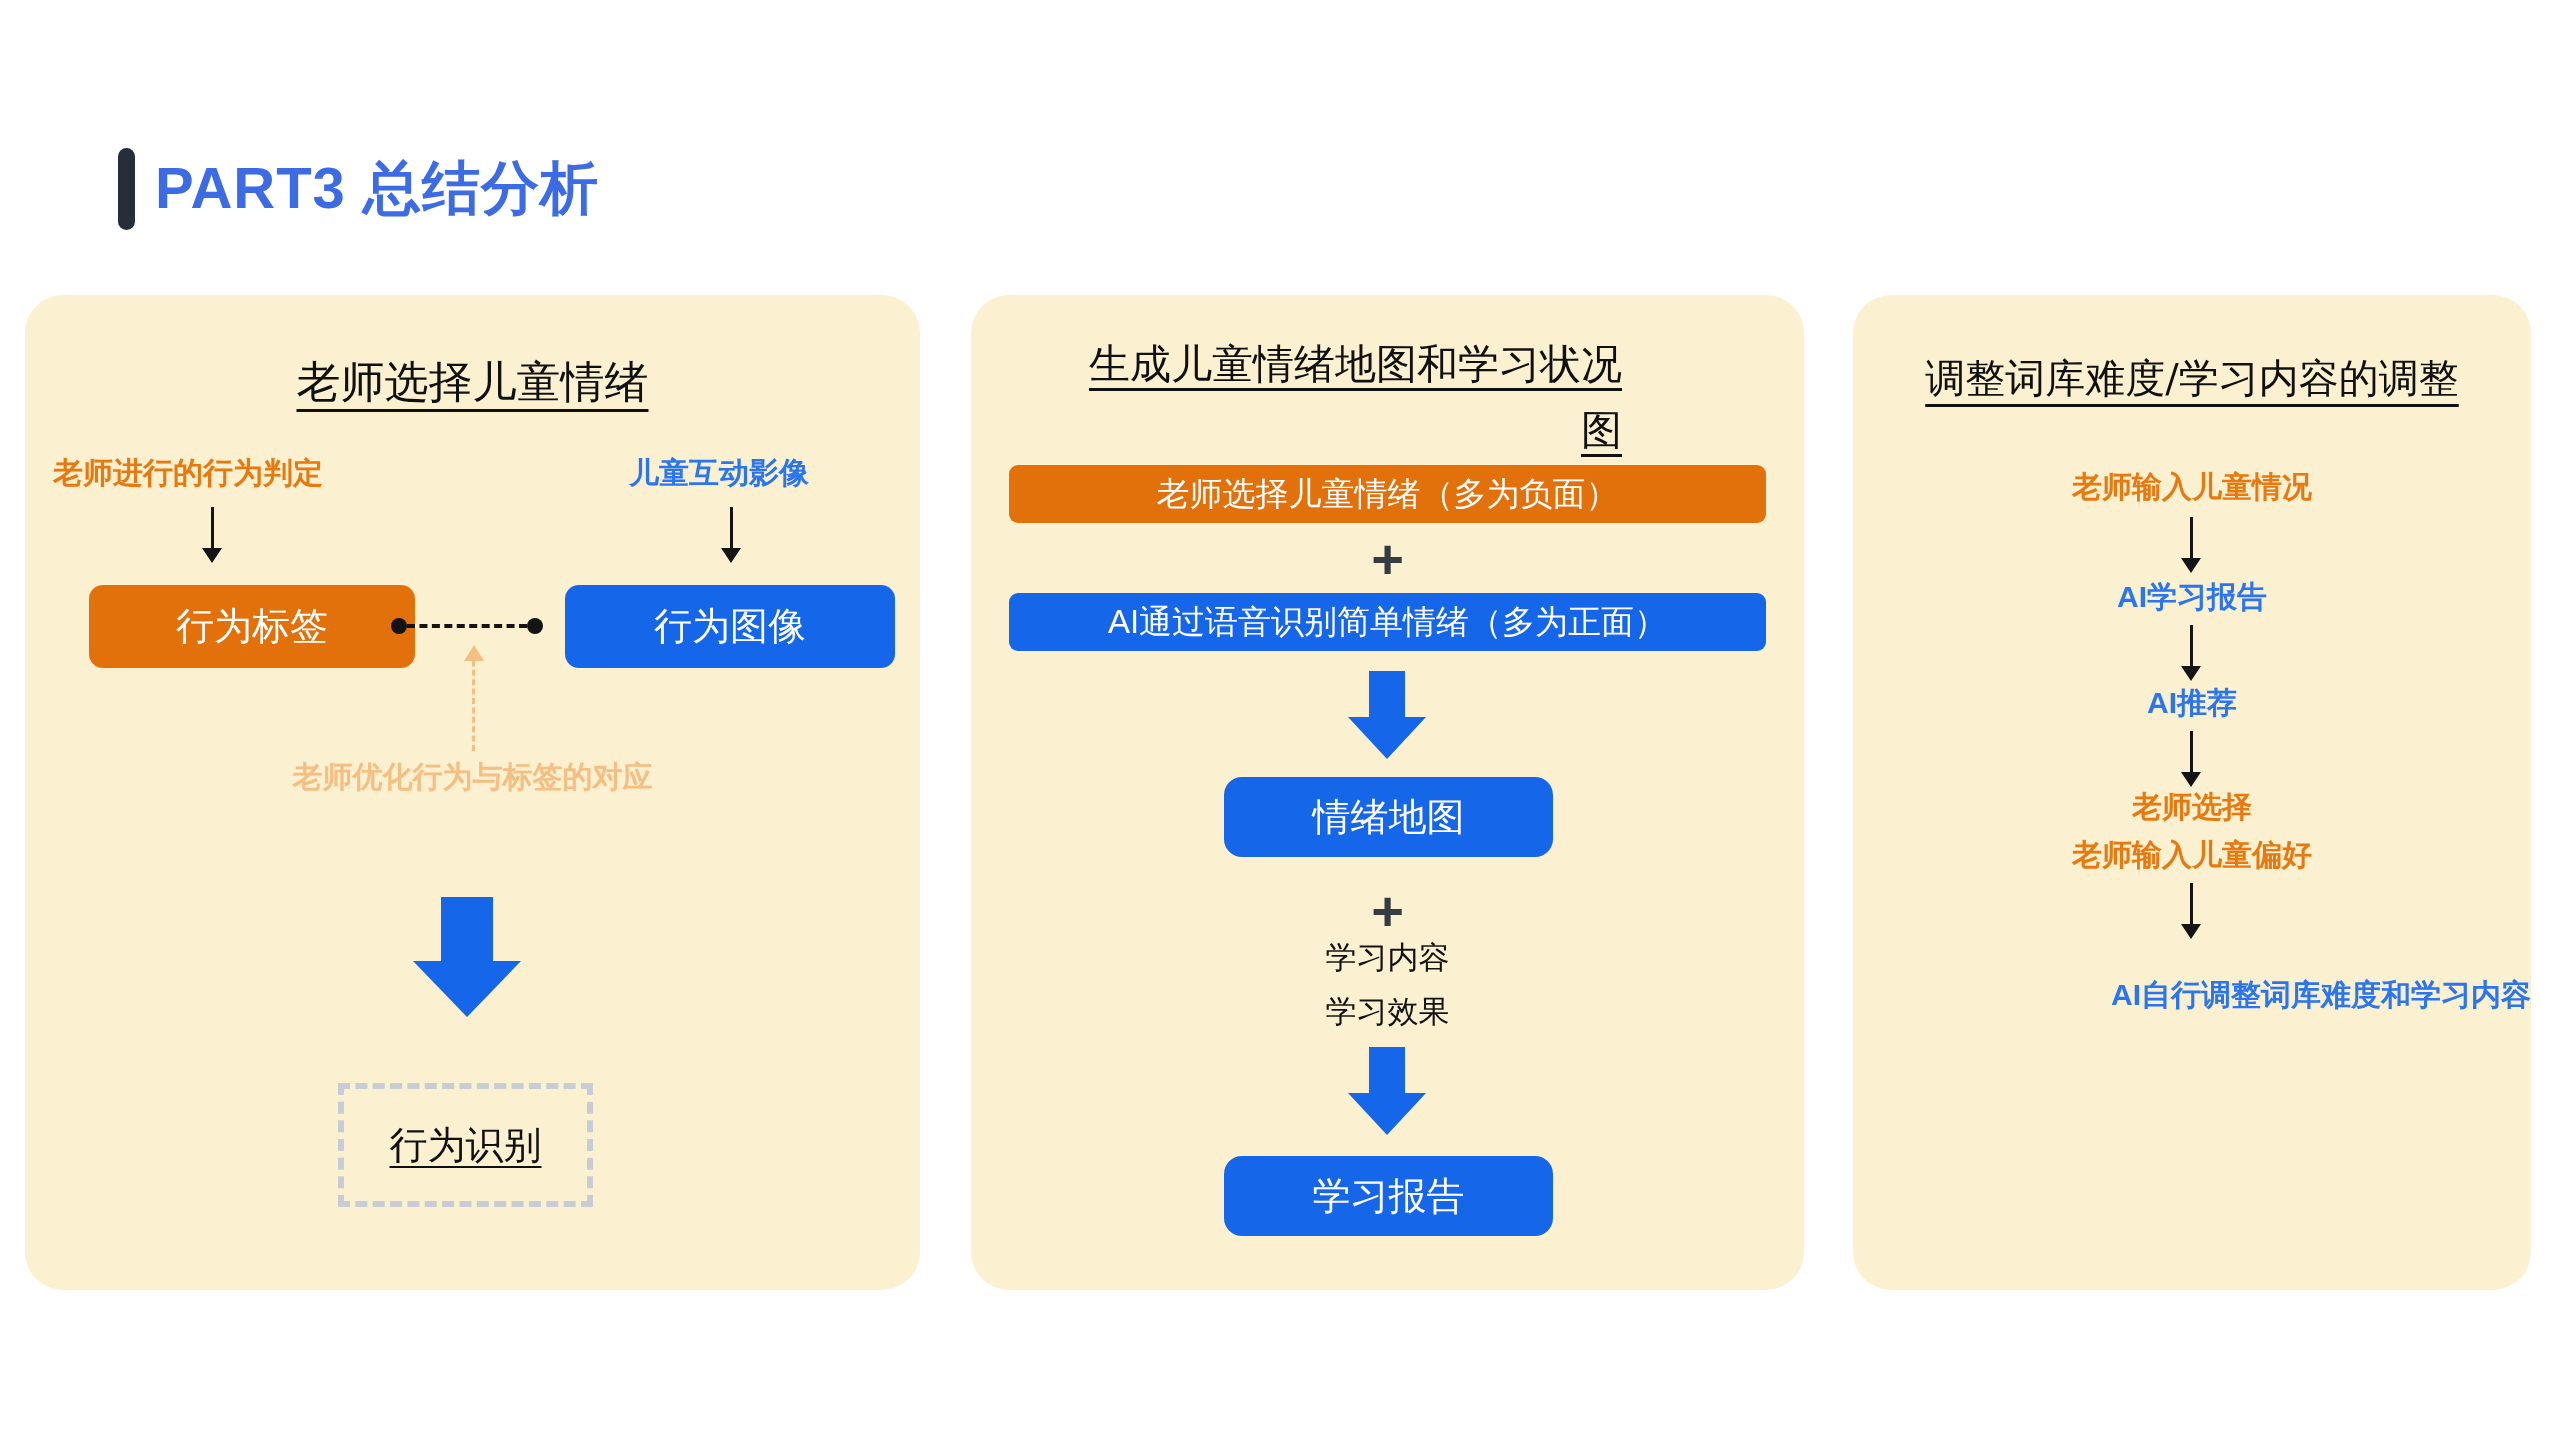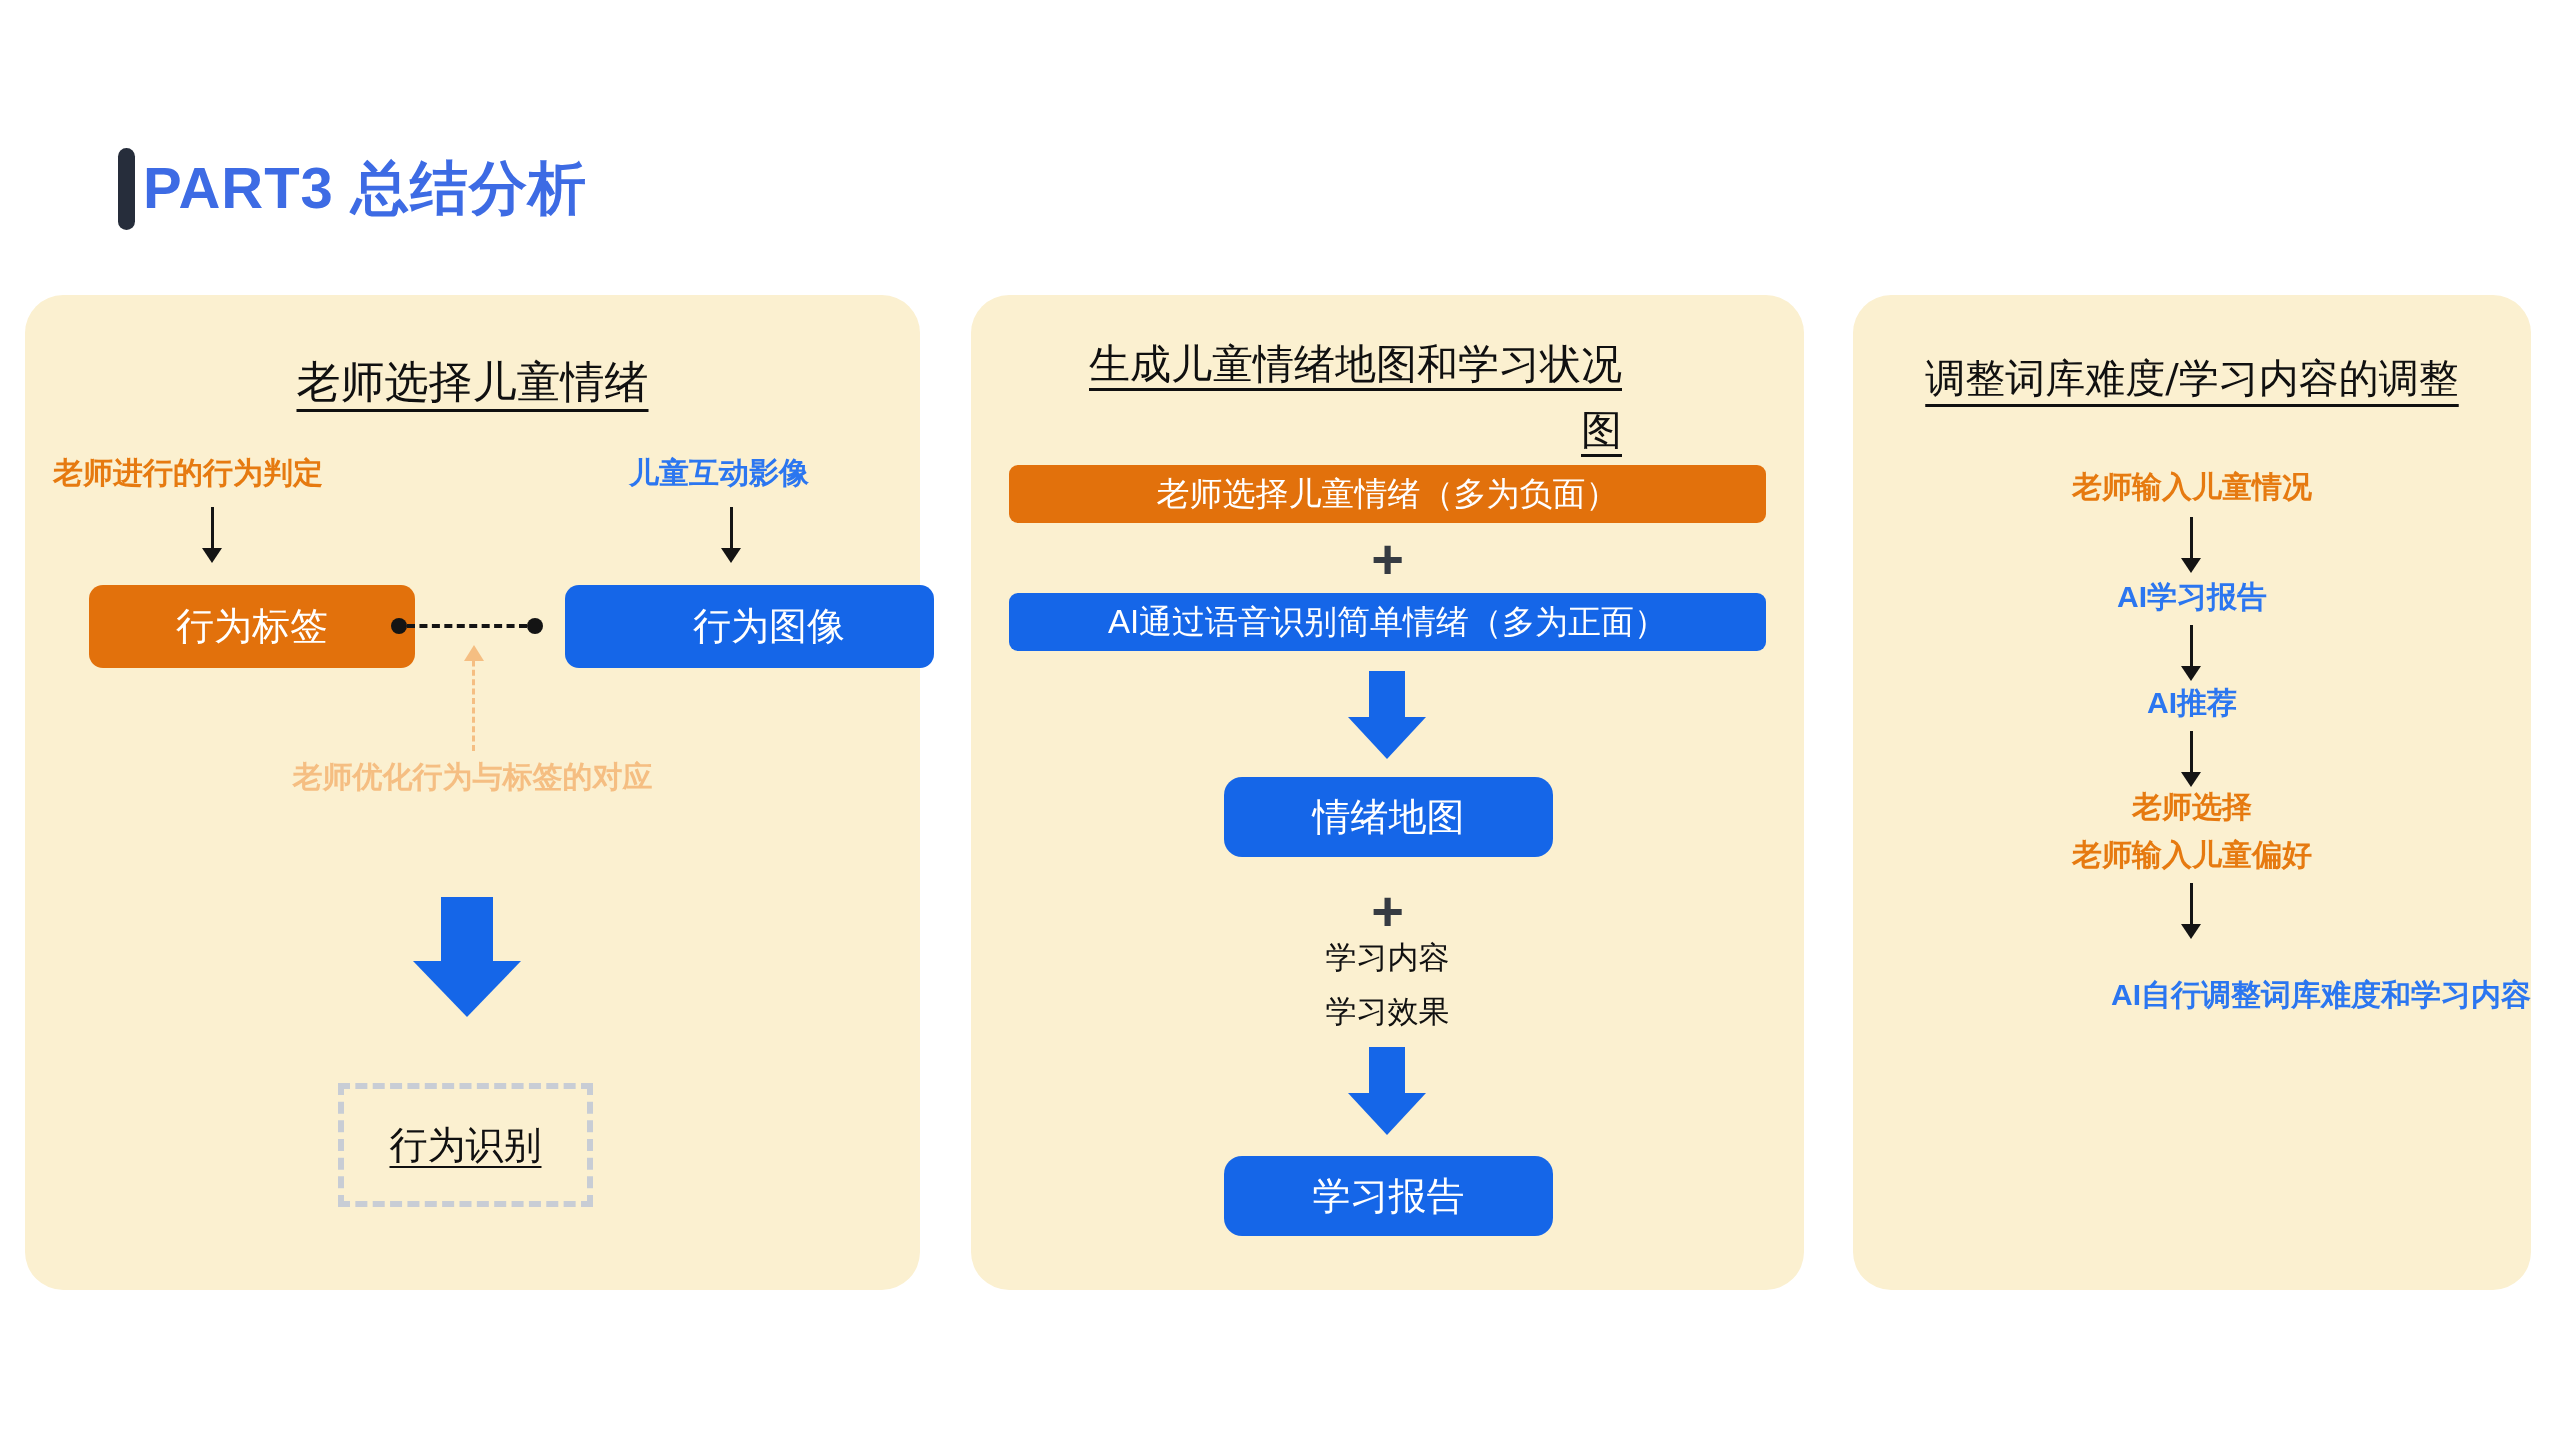--- a/index.html
+++ b/index.html
@@ -6,21 +6,21 @@
   body {
     width:2560px; height:1440px;
     background:#ffffff;
     font-family:"DejaVu Serif", serif;
     position:relative;
     overflow:hidden;
     color:#141414;
   }
 
   
-  .header { position:absolute; left:118px; top:148px; display:flex; align-items:center; gap:8px; }
+  .header { position:absolute; left:118px; top:148px; display:flex; align-items:center; gap:20px; }
   .accent-bar { width:17px; height:82px; background:#262d3b; border-radius:9px; }
   .page-title {
     font-family:"Liberation Sans", sans-serif;
     font-weight:700; font-size:58px; color:#3d6be4;
     margin:0; letter-spacing:1px; white-space:nowrap;
   }
 
   
   .panel { position:absolute; top:295px; height:995px; background:#fbf0d0; border-radius:38px; }
   .panel1 { left:25px;   width:895px; }
@@ -53,21 +53,21 @@
 
   
   .node {
     position:absolute; display:flex; align-items:center; justify-content:center;
     color:#ffffff; font-size:38px; border-radius:14px; white-space:nowrap;
   }
   .node-orange { background:#e2710c; }
   .node-blue   { background:#1566e8; }
 
   .p1-box-left  { left:24px;  top:290px; width:326px; height:83px;margin-left:40px; }
-  .p1-box-right { left:540px; top:290px; width:330px; height:83px;padding-left:39px; }
+  .p1-box-right { left:540px; top:290px; width:330px; height:83px; }
 
   
   .connector { position:absolute; left:366px; top:323px; width:152px; height:16px; }
   .connector::before, .connector::after {
     content:""; position:absolute; top:0; width:16px; height:16px; border-radius:50%; background:#141414;
   }
   .connector::before { left:0; }
   .connector::after  { right:0; }
   .connector .line { margin:6px 16px 0 16px; border-top:4px dashed #141414; }
 

